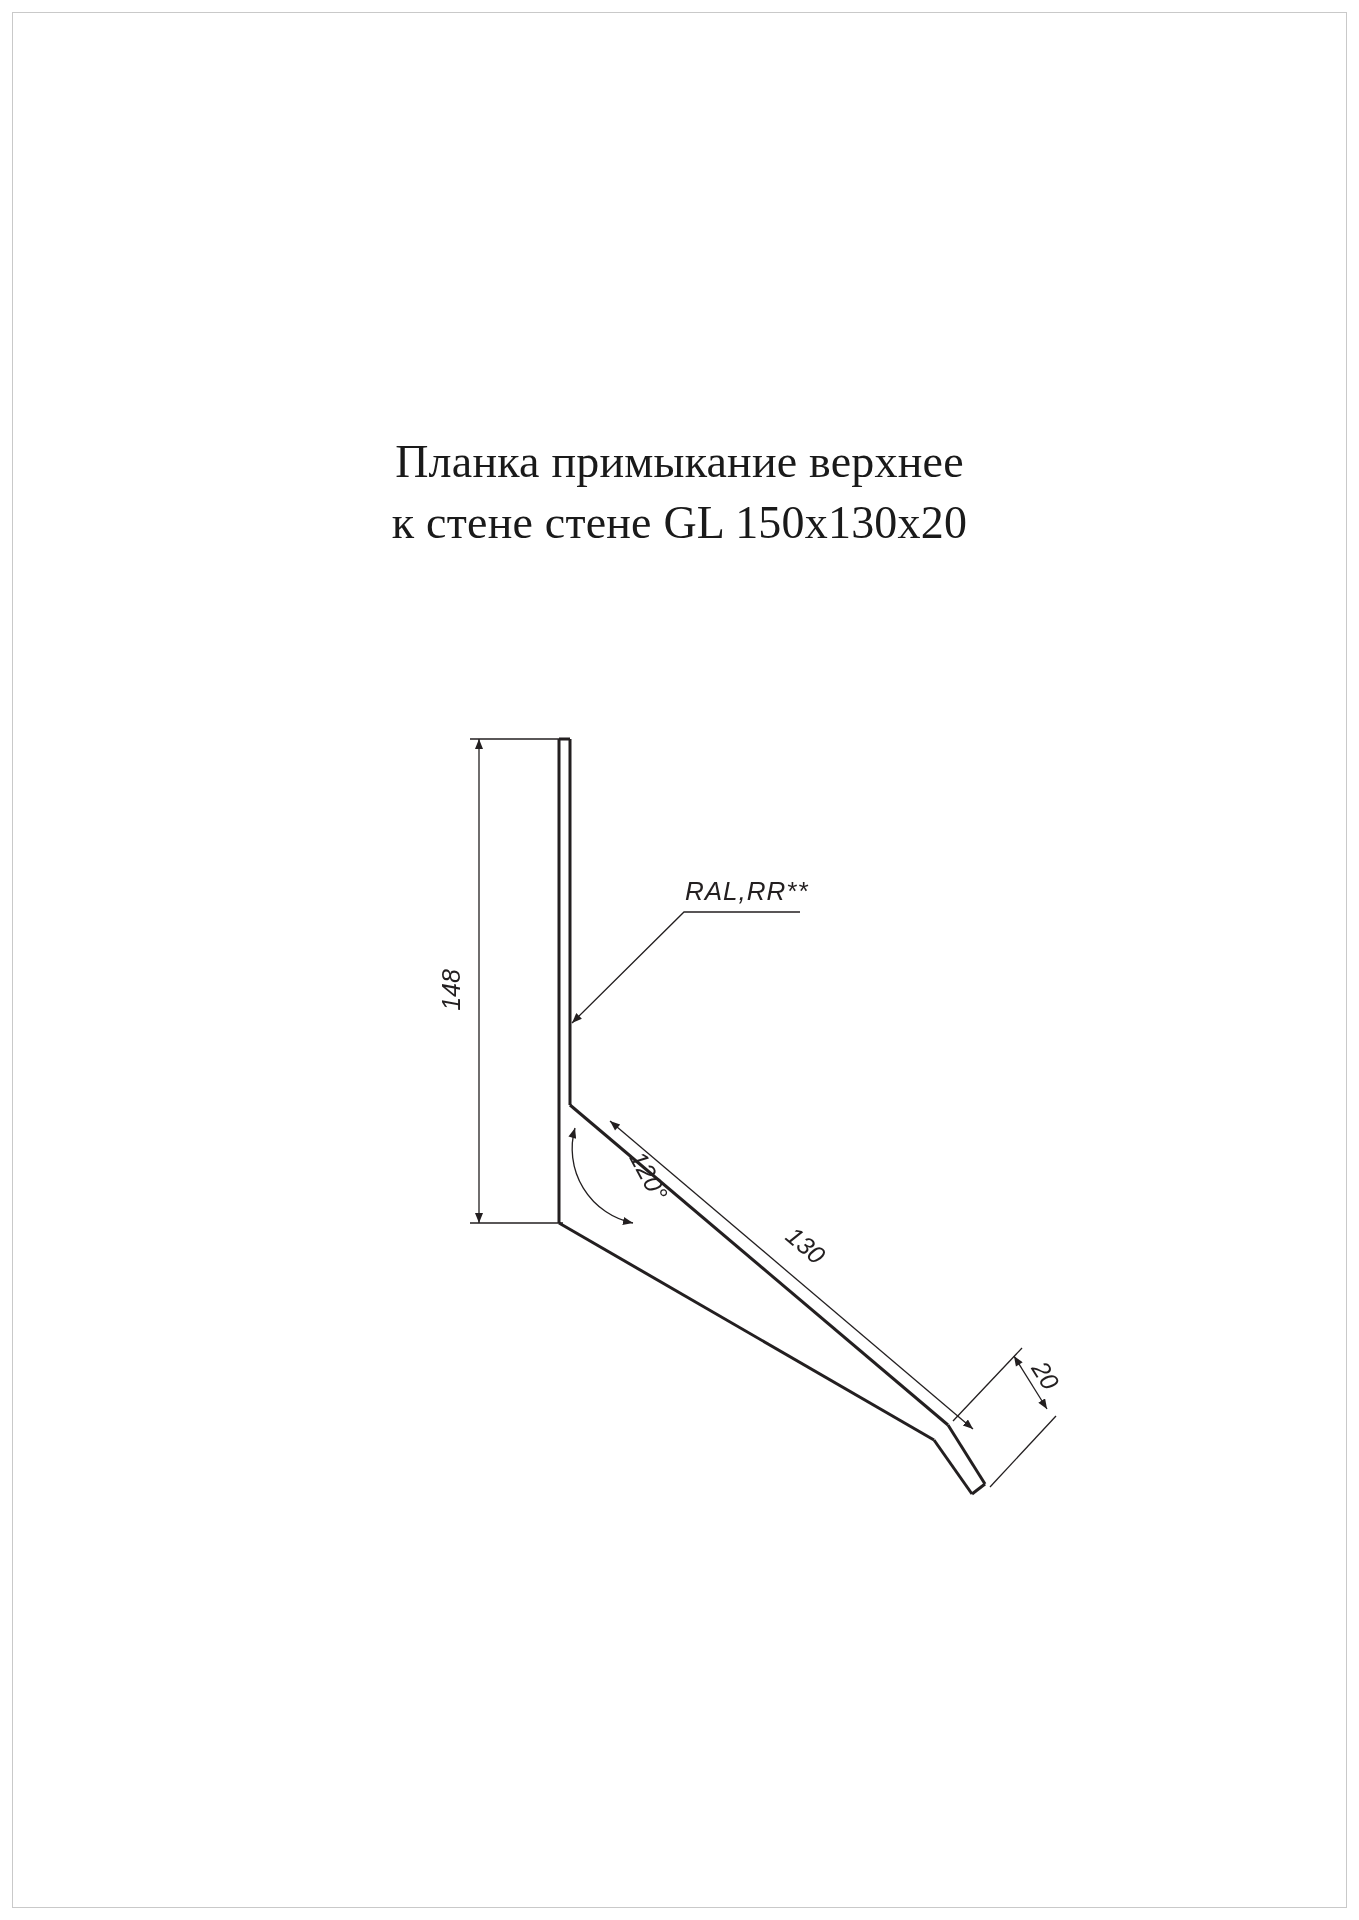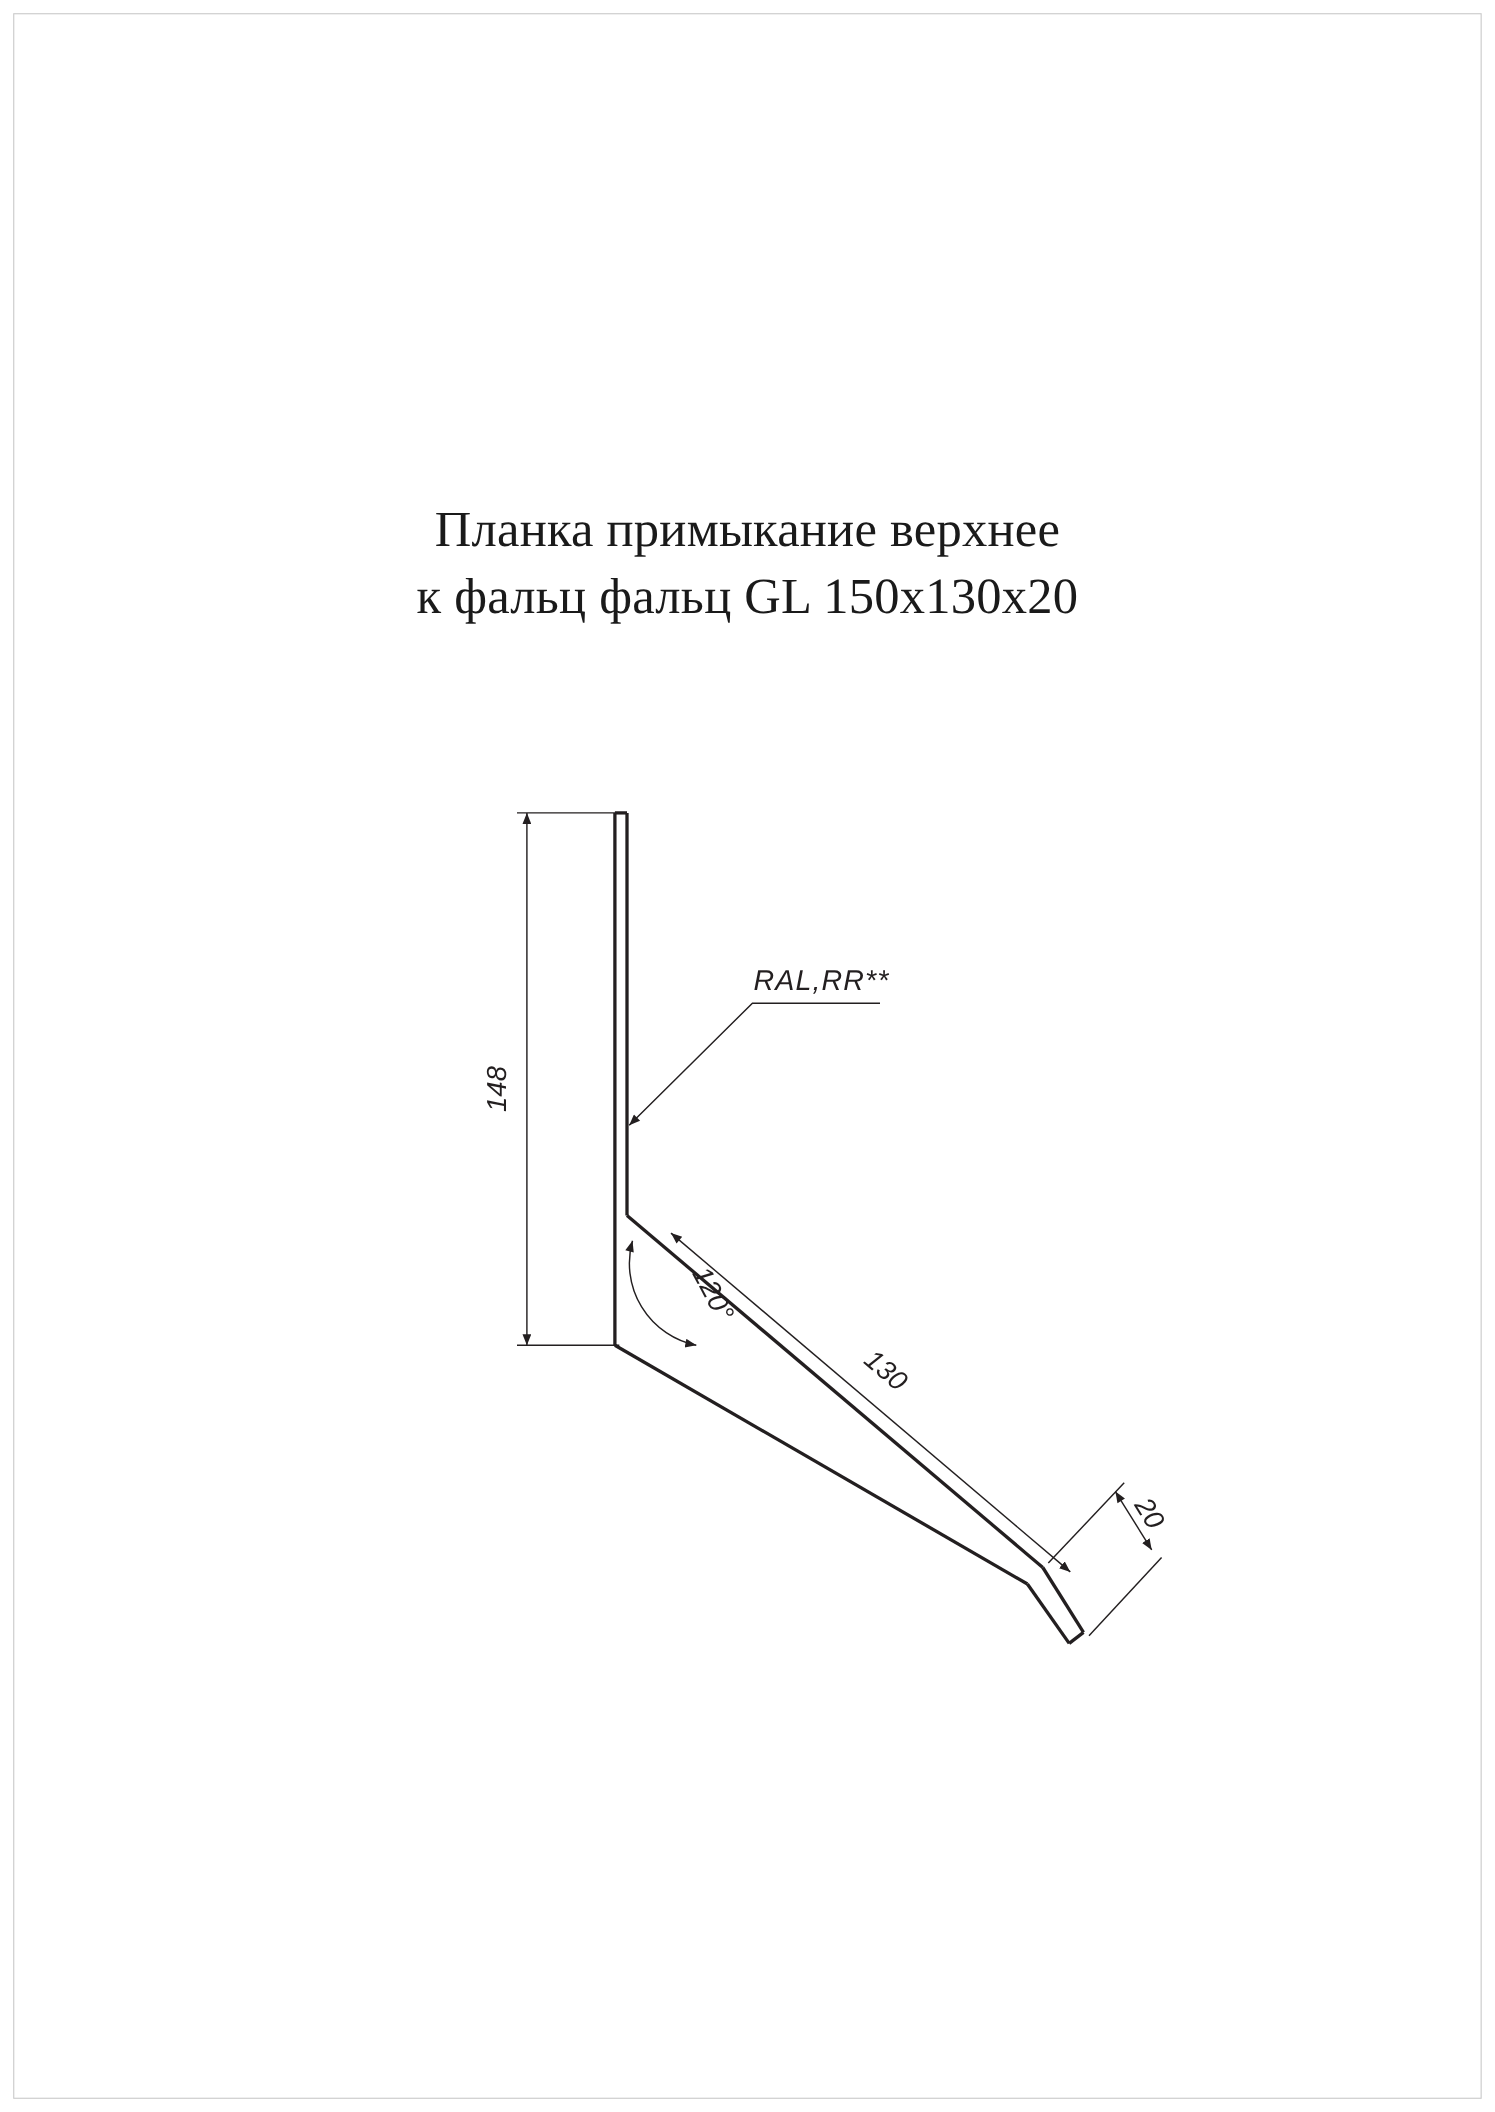--- a/index.html
+++ b/index.html
@@ -25,21 +25,21 @@
     top: 12px;
     width: 1335px;
     height: 1896px;
     border: 1px solid #c9c9c9;
     box-sizing: border-box;
     pointer-events: none;
   }
   .title-block {
     position: absolute;
     left: 0;
-    top: 450px;
+    top: 431px;
     width: 1359px;
     text-align: center;
   }
   .title-line {
     font-family: "Liberation Serif", serif;
     font-size: 46px;
     line-height: 1.33;
     color: #1a1a1a;
     letter-spacing: 0.2px;
     white-space: nowrap;
@@ -84,21 +84,21 @@
 </style>
 </head>
 <body>
 
 <div class="page">
 
   <div class="page-border"></div>
 
   <div class="title-block">
     <div class="title-line">Планка примыкание верхнее</div>
-    <div class="title-line">к фальц фальц GL 150x130x20</div>
+    <div class="title-line">к стене стене GL 150x130x20</div>
   </div>
 
   <div class="drawing-wrap">
     <svg class="drawing" viewBox="0 0 1359 1920" xmlns="http://www.w3.org/2000/svg">
 
       <defs>
         <marker id="arrow-end" markerWidth="12" markerHeight="12" refX="10" refY="4" orient="auto" markerUnits="userSpaceOnUse">
           <path d="M0,0 L10,4 L0,8 z" fill="#231f20"></path>
         </marker>
         <marker id="arrow-start" markerWidth="12" markerHeight="12" refX="0" refY="4" orient="auto" markerUnits="userSpaceOnUse">

